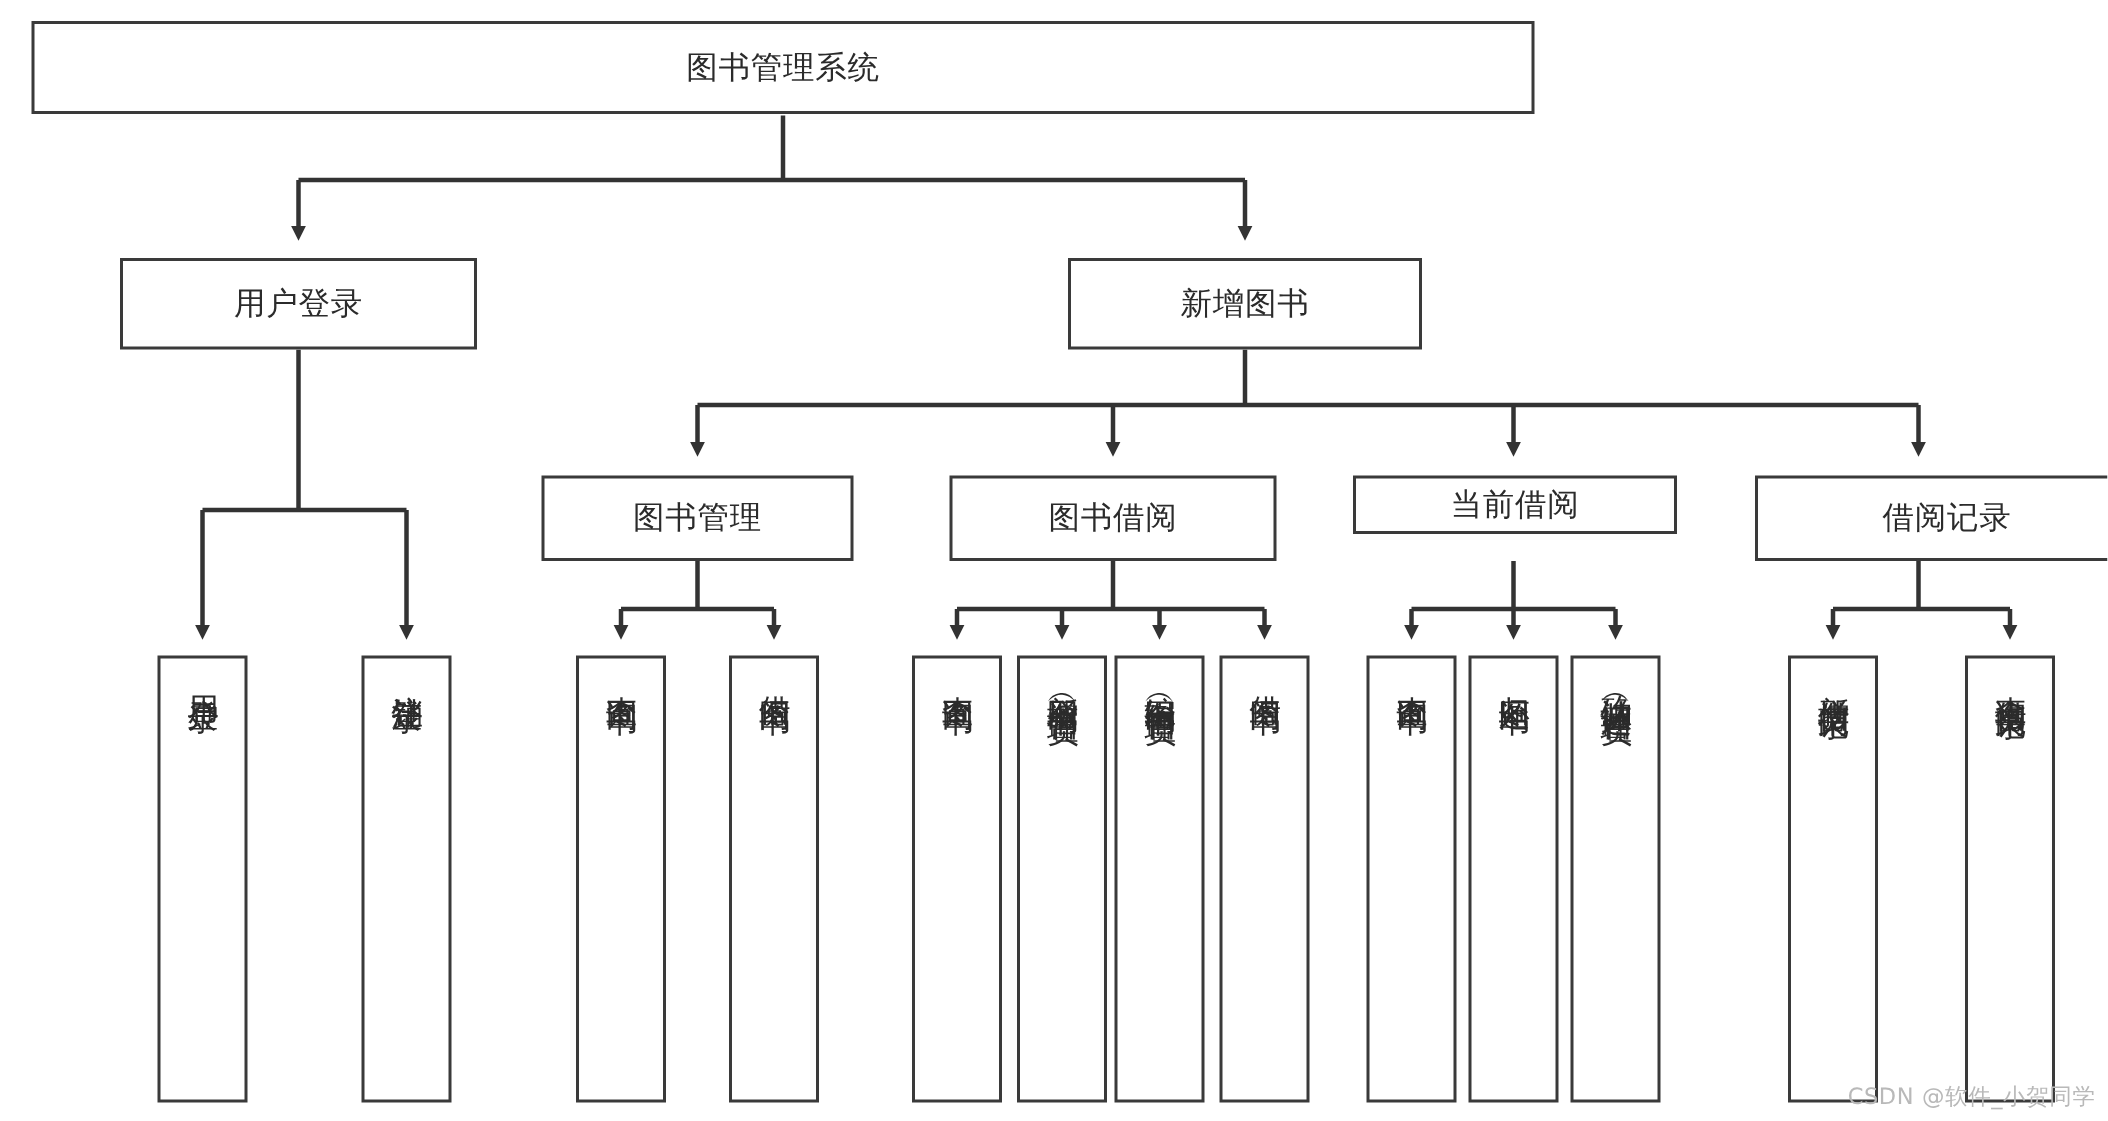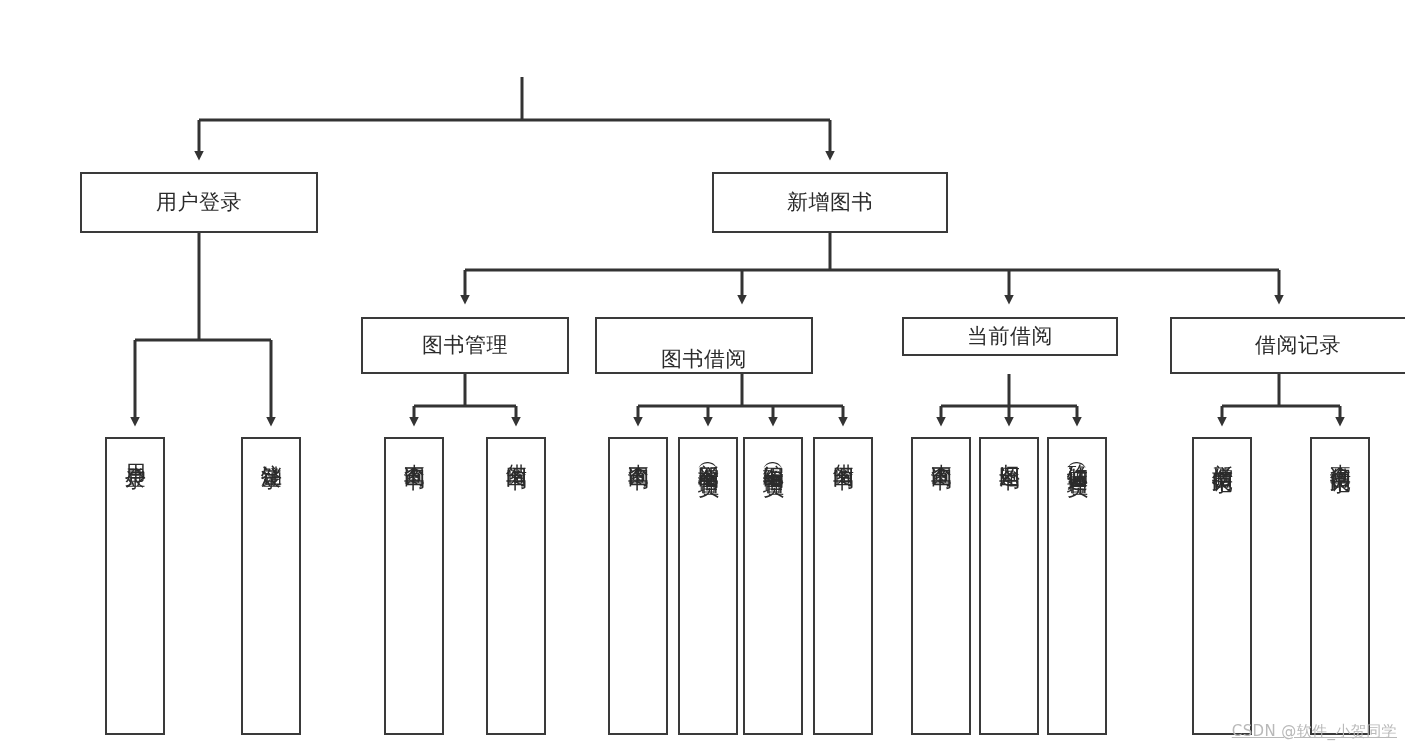--- a/index.html
+++ b/index.html
@@ -61,21 +61,20 @@
   }
   #watermark {
     position: absolute;
     right: 8px;
     bottom: 6px;
     font-size: 15px;
     color: #b9b9b9;
     z-index: 9;
     white-space: pre;
     letter-spacing: 0.4px;
-    text-decoration: underline;
   }
 </style>
 </head>
 <body>
 
 <div id="diagram-root">
 
   <svg id="edge-layer" viewBox="0 0 1405 747" width="1405" height="747" xmlns="http://www.w3.org/2000/svg">
     <defs>
       <marker id="arrow" markerWidth="12" markerHeight="12" refX="1.5" refY="5" orient="auto" markerUnits="userSpaceOnUse">
@@ -119,32 +118,35 @@
       <path d="M1009,406 L1009,418" marker-end="url(#arrow)"></path>
       <path d="M1077,406 L1077,418" marker-end="url(#arrow)"></path>
 
       <path d="M1279,374 L1279,406"></path>
       <path d="M1222,406 L1340,406"></path>
       <path d="M1222,406 L1222,418" marker-end="url(#arrow)"></path>
       <path d="M1340,406 L1340,418" marker-end="url(#arrow)"></path>
     </g>
   </svg>
 
+  <div class="node h" style="left:21px; top:14px; width:1002px; height:62px;">
+    <span class="node-label">图书管理系统</span>
+  </div>
 
   <div class="node h" style="left:80px; top:172px; width:238px; height:61px;">
     <span class="node-label">用户登录</span>
   </div>
   <div class="node h" style="left:712px; top:172px; width:236px; height:61px;">
     <span class="node-label">新增图书</span>
   </div>
 
   <div class="node h" style="left:361px; top:317px; width:208px; height:57px;">
     <span class="node-label">图书管理</span>
   </div>
-  <div class="node h" style="left:595px; top:317px; width:218px; height:57px;align-items:flex-end;">
+  <div class="node h" style="left:633px; top:317px; width:218px; height:57px;">
     <span class="node-label">图书借阅</span>
   </div>
   <div class="node h" style="left:902px; top:317px; width:216px; height:39px;">
     <span class="node-label">当前借阅</span>
   </div>
   <div class="node h" style="left:1170px; top:317px; width:256px; height:57px;">
     <span class="node-label">借阅记录</span>
   </div>
 
   <div class="node v" style="left:105px; top:437px; width:60px; height:298px;">

